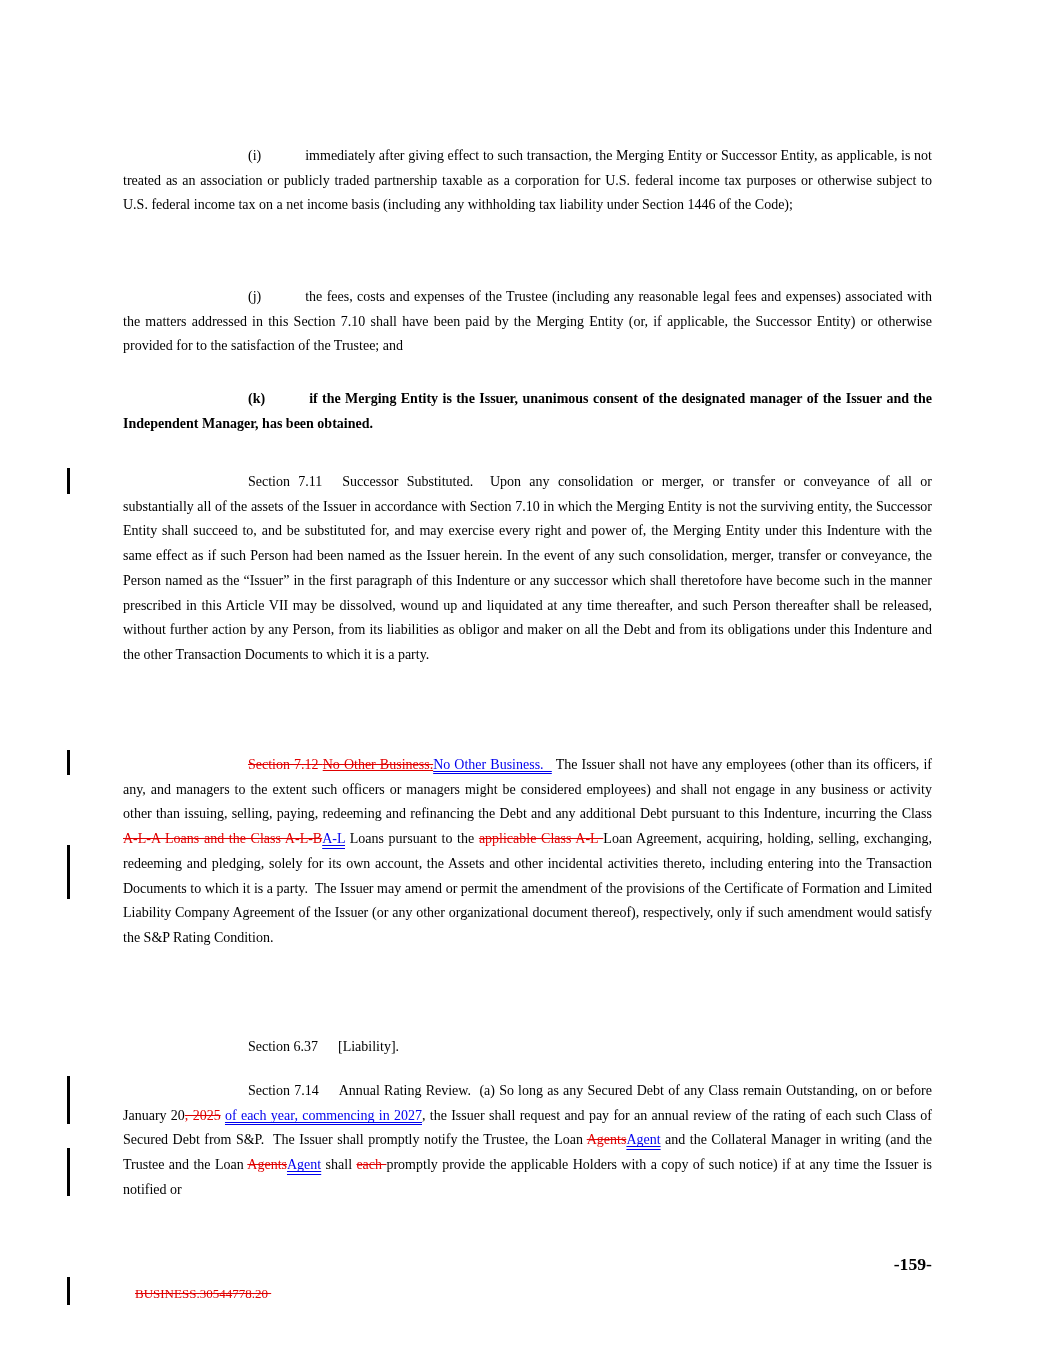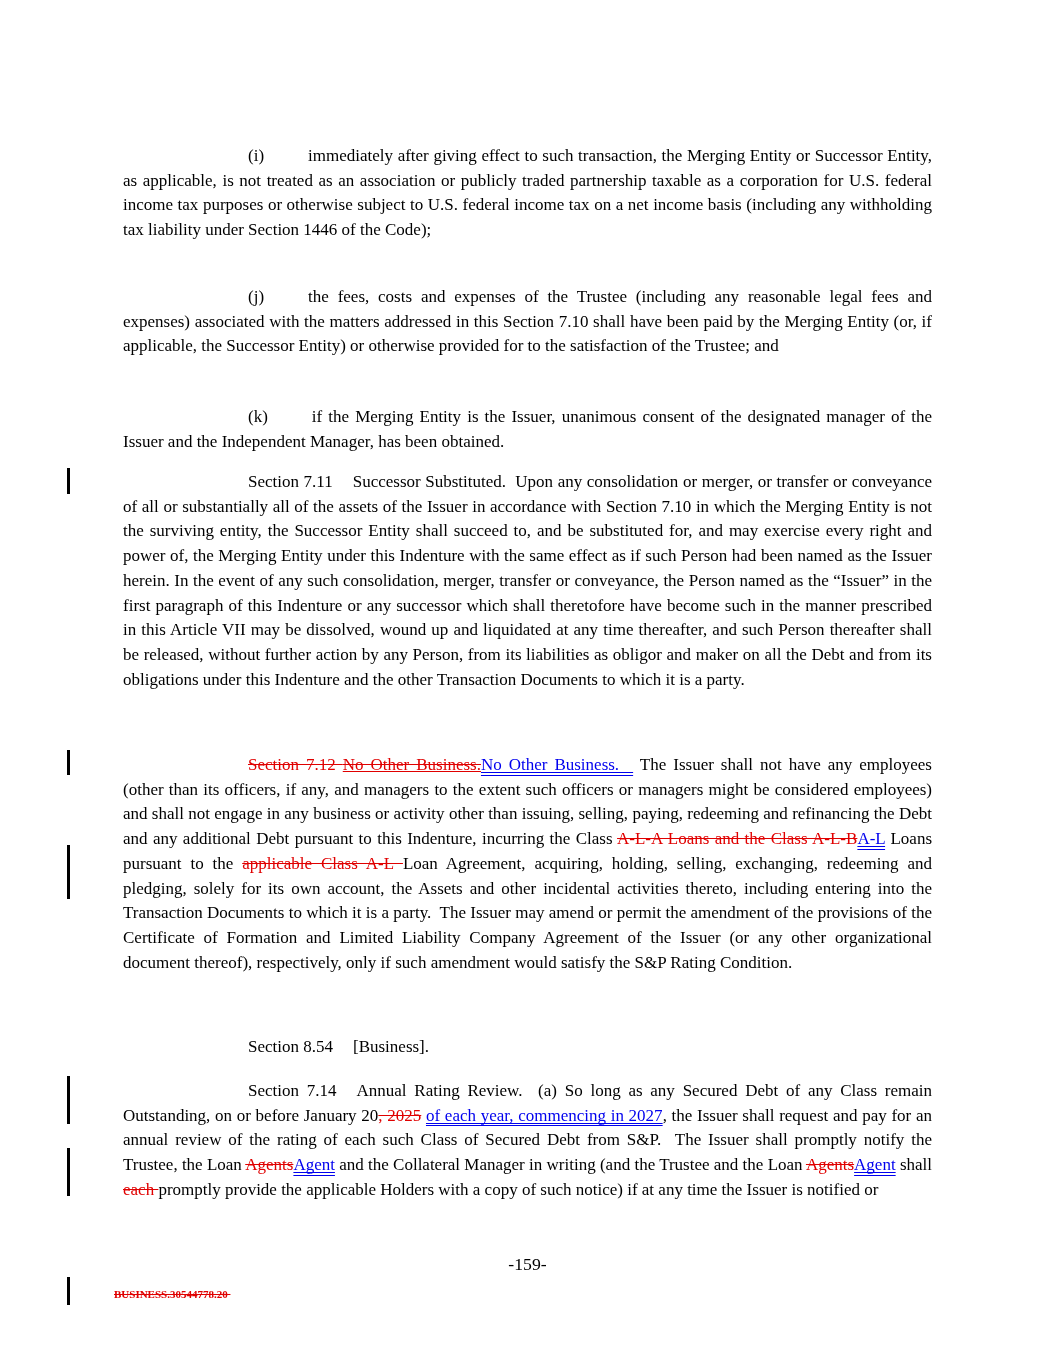--- a/index.html
+++ b/index.html
@@ -13,21 +13,21 @@
   .page{
     position:relative;
     width:1055px;height:1365px;
     background:#ffffff;
   }
   .para{
     position:absolute;
     left:123px;
     width:809px;
     margin:0;
-    font-size:17px;
+    font-size:14px;
     line-height:24.7px;
     text-align:justify;
     color:var(--text-color,#000);
   }
   .tab{display:inline-block;height:1px;}
   .run{white-space:pre-wrap;}
   .u{text-decoration-skip-ink:none;}
   .del{
     color:var(--del-color,#e00000);
     text-decoration:line-through;
@@ -50,44 +50,44 @@
     position:absolute;
     left:67px;
     width:2.5px;
     background:var(--bar-color,#000);
   }
   .page-number{
     position:absolute;
     left:123px;
     width:809px;
     top:1252px;
-    text-align:center;
+    text-align:right;
     font-size:17.7px;
     line-height:24.7px;
+    font-weight:bold;
   }
   .doc-footer{
     position:absolute;
-    left:114px;
+    left:135px;
     top:1283px;
-    font-size:11px;
+    font-size:13px;
     line-height:22px;
-    font-weight:bold;
   }
 </style>
 </head>
 <body>
 
 <div class="page">
   <div id="paragraphs">
       <p class="para" style="top: 144px;"><span class="tab" style="width: 125px;"></span><span class="run">(i)</span><span class="tab" style="width: 44px;"></span><span class="run">immediately after giving effect to such transaction, the Merging Entity or Successor Entity, as applicable, is not treated as an association or publicly traded partnership taxable as a corporation for U.S. federal income tax purposes or otherwise subject to U.S. federal income tax on a net income basis (including any withholding tax liability under Section 1446 of the Code);</span></p>
       <p class="para" style="top: 285px;"><span class="tab" style="width: 125px;"></span><span class="run">(j)</span><span class="tab" style="width: 44px;"></span><span class="run">the fees, costs and expenses of the Trustee (including any reasonable legal fees and expenses) associated with the matters addressed in this </span><span class="run u">Section 7.10</span><span class="run"> shall have been paid by the Merging Entity (or, if applicable, the Successor Entity) or otherwise provided for to the satisfaction of the Trustee; and</span></p>
-      <p class="para" style="top: 405px;"><span class="tab" style="width: 125px;"></span><span class="run">(k)</span><span class="tab" style="width: 44px;"></span><span class="run">if the Merging Entity is the Issuer, unanimous consent of the designated manager of the Issuer and the Independent Manager, has been obtained.</span></p>
+      <p class="para" style="top: 387px; font-weight: bold;"><span class="tab" style="width: 125px;"></span><span class="run">(k)</span><span class="tab" style="width: 44px;"></span><span class="run">if the Merging Entity is the Issuer, unanimous consent of the designated manager of the Issuer and the Independent Manager, has been obtained.</span></p>
       <p class="para" style="top: 470px;"><span class="tab" style="width: 125px;"></span><span class="run">Section 7.11</span><span class="tab" style="width: 20px;"></span><span class="run u">Successor Substituted</span><span class="run">.&nbsp; Upon any consolidation or merger, or transfer or conveyance of all or substantially all of the assets of the Issuer in accordance with </span><span class="run u">Section 7.10</span><span class="run"> in which the Merging Entity is not the surviving entity, the Successor Entity shall succeed to, and be substituted for, and may exercise every right and power of, the Merging Entity under this Indenture with the same effect as if such Person had been named as the Issuer herein. In the event of any such consolidation, merger, transfer or conveyance, the Person named as the “Issuer” in the first paragraph of this Indenture or any successor which shall theretofore have become such in the manner prescribed in this </span><span class="run u">Article VII</span><span class="run"> may be dissolved, wound up and liquidated at any time thereafter, and such Person thereafter shall be released, without further action by any Person, from its liabilities as obligor and maker on all the Debt and from its obligations under this Indenture and the other Transaction Documents to which it is a party.</span></p>
       <p class="para" style="top: 753px;"><span class="tab" style="width: 125px;"></span><span class="run del">Section 7.12 </span><span class="run delu">No Other Business.</span><span class="run ins">No Other Business.&nbsp;&nbsp;</span><span class="run"> The Issuer shall not have any employees (other than its officers, if any, and managers to the extent such officers or managers might be considered employees) and shall not engage in any business or activity other than issuing, selling, paying, redeeming and refinancing the Debt and any additional Debt pursuant to this Indenture, incurring the Class </span><span class="run del">A-L-A Loans and the Class A-L-B</span><span class="run ins">A-L</span><span class="run"> Loans pursuant to the </span><span class="run del">applicable Class A-L&nbsp;</span><span class="run">Loan Agreement, acquiring, holding, selling, exchanging, redeeming and pledging, solely for its own account, the Assets and other incidental activities thereto, including entering into the Transaction Documents to which it is a party.&nbsp; The Issuer may amend or permit the amendment of the provisions of the Certificate of Formation and Limited Liability Company Agreement of the Issuer (or any other organizational document thereof), respectively, only if such amendment would satisfy the S&amp;P Rating Condition.</span></p>
-      <p class="para" style="top: 1035px;"><span class="tab" style="width: 125px;"></span><span class="run">Section 8.54</span><span class="tab" style="width: 20px;"></span><span class="run u">[Business]</span><span class="run">.</span></p>
+      <p class="para" style="top: 1035px;"><span class="tab" style="width: 125px;"></span><span class="run">Section 6.37</span><span class="tab" style="width: 20px;"></span><span class="run u">[Liability]</span><span class="run">.</span></p>
       <p class="para" style="top: 1079px;"><span class="tab" style="width: 125px;"></span><span class="run">Section 7.14</span><span class="tab" style="width: 20px;"></span><span class="run u">Annual Rating Review</span><span class="run">.&nbsp; (a) So long as any Secured Debt of any Class remain Outstanding, on or before January 20</span><span class="run del">, 2025</span><span class="run"> </span><span class="run ins">of each year, commencing in 2027</span><span class="run">, the Issuer shall request and pay for an annual review of the rating of each such Class of Secured Debt from S&amp;P.&nbsp; The Issuer shall promptly notify the Trustee, the Loan </span><span class="run del">Agents</span><span class="run ins">Agent</span><span class="run"> and the Collateral Manager in writing (and the Trustee and the Loan </span><span class="run del">Agents</span><span class="run ins">Agent</span><span class="run"> shall </span><span class="run del">each&nbsp;</span><span class="run">promptly provide the applicable Holders with a copy of such notice) if at any time the Issuer is notified or</span></p>
     </div>
   <div id="bars">
       <div class="change-bar" style="top: 468px; height: 26px;"></div>
       <div class="change-bar" style="top: 750px; height: 25px;"></div>
       <div class="change-bar" style="top: 845px; height: 54px;"></div>
       <div class="change-bar" style="top: 1076px; height: 48px;"></div>
       <div class="change-bar" style="top: 1148px; height: 48px;"></div>
       <div class="change-bar" style="top: 1277px; height: 28px;"></div>
     </div>

